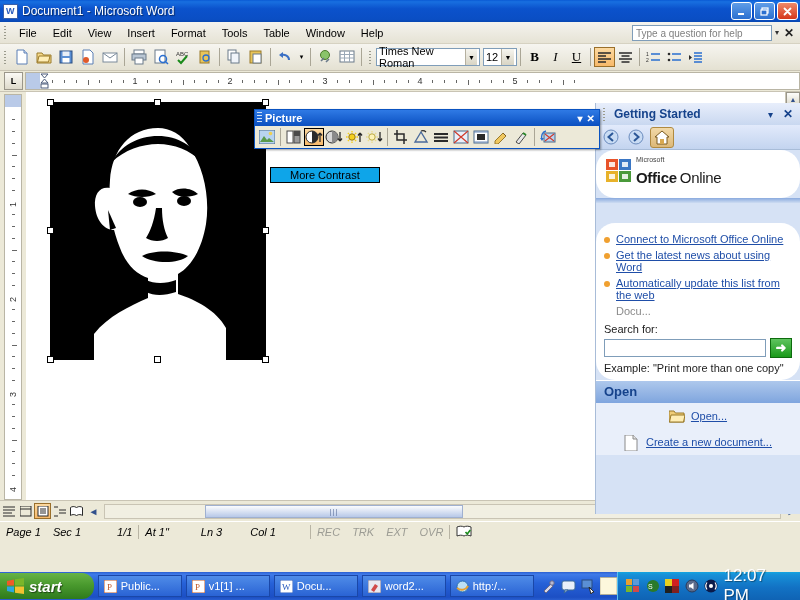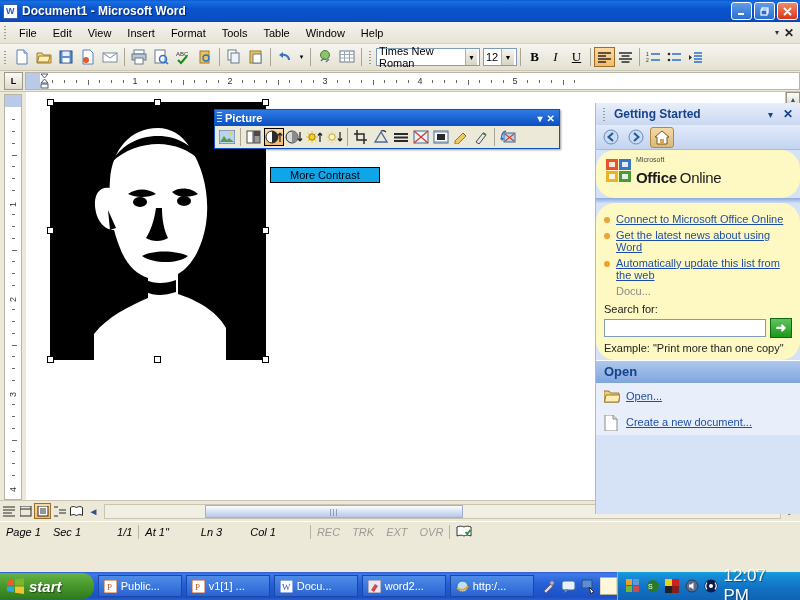--- a/index.html
+++ b/index.html
@@ -13,21 +13,21 @@
   
   .titlebar{
     height:22px;
     background:linear-gradient(180deg,#0a5ad4 0%,#186fe0 8%,#0b52cc 40%,#0a4ec4 88%,#0847b0 100%);
     display:flex;align-items:center;padding:0 2px 0 3px;
   }
   .titlebar .ticon{width:15px;height:15px;background:#fff;border:1px solid #3a5fa8;
     position:relative;margin-right:4px;box-sizing:border-box;}
   .titlebar .ticon:after{content:"W";position:absolute;left:2px;top:0px;font-size:9px;
     font-weight:bold;color:#2a5bbd;line-height:13px;}
-  .titlebar .ttext{color:#fff;font-weight:bold;font-size:12px;
+  .titlebar .ttext{color:#fff;font-weight:normal;font-size:12px;
     text-shadow:1px 1px 1px rgba(0,0,0,.5);flex:1;white-space:nowrap;}
   .wbtns{display:flex;gap:2px;}
   .wbtn{width:21px;height:18px;border:1px solid #fff;border-radius:3px;
     display:flex;align-items:center;justify-content:center;
     color:#fff;font-size:10px;font-weight:bold;box-sizing:border-box;}
   .wbtn.min{background:linear-gradient(180deg,#5f9de8,#2a6fd0);}
   .wbtn.max{background:linear-gradient(180deg,#5f9de8,#2a6fd0);}
   .wbtn.cls{background:linear-gradient(180deg,#f08a6a,#d5371a);}
 
   
@@ -86,21 +86,21 @@
     box-sizing:border-box;}
   .vscroll{position:absolute;right:0;top:0;width:14px;bottom:0;background:#f1efe2;
     border-left:1px solid #c9c4b4;}
   .sbtn{width:14px;height:14px;background:linear-gradient(180deg,#fdfdfb,#dedacb);
     border:1px solid #9a968a;box-sizing:border-box;display:flex;align-items:center;
     justify-content:center;font-size:7px;color:#31508c;}
   .thumb{position:absolute;left:0;width:14px;background:linear-gradient(90deg,#fbfcfe,#b7c8e8);
     border:1px solid #9fb0d0;box-sizing:border-box;}
 
   
-  .pictb{position:absolute;border:1px solid #0a53c1;background:#ece9d8;box-shadow:1px 1px 2px rgba(0,0,0,.4);}
+  .pictb{position:absolute;border:1px solid #0a53c1;background:#ece9d8;box-shadow:1px 1px 2px rgba(0,0,0,.4);margin-left:40px;}
   .pictb-title{height:16px;background:linear-gradient(180deg,#2f7ae5,#0a4fc0);
     display:flex;align-items:center;padding:0 2px;}
   .pictb-title .g{width:5px;height:12px;
     background:repeating-linear-gradient(180deg,#cfe0f7 0 1px,transparent 1px 3px);margin-right:3px;}
   .pictb-title .t{color:#fff;font-weight:bold;font-size:11px;flex:1;}
   .pictb-title .c{color:#fff;font-size:10px;padding:0 2px;font-weight:bold;}
   .pictb-body{display:flex;align-items:center;height:20px;padding:1px 2px;}
   .ptb{width:20px;height:18px;display:flex;align-items:center;justify-content:center;
     border:1px solid transparent;box-sizing:border-box;}
   .ptb.on{background:linear-gradient(180deg,#fcd9a0,#f7b96a);border:1px solid #000;}
@@ -110,41 +110,41 @@
   
   .taskpane{position:absolute;right:0;top:103px;width:204px;bottom:58px;
     background:#d6e2f5;border-left:1px solid #a8bcd8;}
   .tp-head{height:22px;display:flex;align-items:center;padding:0 3px;
     background:linear-gradient(180deg,#e8eefb,#c9d8f0);}
   .tp-head .t{font-weight:bold;font-size:12px;color:#15428b;flex:1;padding-left:4px;}
   .tp-nav{height:24px;background:linear-gradient(180deg,#e2eafb,#c3d4ef);
     display:flex;align-items:center;gap:3px;padding:0 4px;border-bottom:1px solid #a8bcd8;}
   .navb{width:22px;height:19px;border-radius:3px;display:flex;align-items:center;
     justify-content:center;font-size:12px;color:#2b5797;}
-  .tp-body{background:#fef9c3;padding:6px 8px;border-radius:19px;}
+  .tp-body{background:#ffffff;padding:6px 8px;border-radius:19px;}
   .oo-logo{display:flex;align-items:center;gap:4px;padding:2px 0 6px 2px;}
   .oo-sq{width:26px;height:24px;position:relative;}
   .oo-txt{font-weight:bold;font-size:15px;color:#1a1a1a;letter-spacing:-.3px;}
   .oo-sup{font-size:7px;color:#444;vertical-align:super;}
   .tp-sepbar{height:5px;background:linear-gradient(180deg,#8aaade,#cddcf2);}
   .link{color:#1f4ea8;text-decoration:underline;cursor:pointer;}
   .bullet-row{display:flex;gap:6px;margin:4px 0;align-items:flex-start;}
   .bdot{width:6px;height:6px;border-radius:50%;background:#f0a030;margin-top:4px;flex:none;}
   .more{color:#8a8a8a;padding-left:12px;margin:3px 0;}
   .srch-label{margin:6px 0 3px 0;color:#222;}
   .srch-row{display:flex;gap:4px;align-items:center;}
   .srch-input{flex:1;height:18px;border:1px solid #7f9db9;background:#fff;box-sizing:border-box;}
   .go{width:22px;height:20px;background:linear-gradient(180deg,#5fc45f,#199919);
     border:1px solid #0d6b0d;display:flex;align-items:center;justify-content:center;
     color:#fff;font-size:13px;font-weight:bold;box-sizing:border-box;}
   .example{margin-top:4px;font-size:11px;color:#222;}
   .openhdr{height:22px;background:linear-gradient(180deg,#aec8ec,#7fa5de);
     display:flex;align-items:center;padding-left:8px;font-weight:bold;font-size:13px;color:#15428b;
     border-top:1px solid #fff;}
-  .openitem{display:flex;align-items:center;gap:6px;padding:6px 8px;background:#e9effa;}
+  .openitem{display:flex;align-items:center;gap:6px;padding:6px 8px;background:#e9effa;justify-content:center;}
   .ficon{width:16px;height:14px;position:relative;flex:none;}
 
   
   .viewbar{height:20px;display:flex;align-items:center;background:#ece9d8;
     border-top:1px solid #c9c4b4;}
   .vbtn{width:17px;height:16px;display:flex;align-items:center;justify-content:center;
     font-size:10px;border:1px solid transparent;box-sizing:border-box;}
   .vbtn.on{background:linear-gradient(180deg,#fcd9a0,#f7b96a);border:1px solid #9a6f2a;}
   .hscroll{flex:1;height:15px;background:#f1efe2;border:1px solid #c9c4b4;
     margin:0 2px;position:relative;box-sizing:border-box;}
@@ -212,20 +212,21 @@
     <div class="menu-item">File</div>
     <div class="menu-item">Edit</div>
     <div class="menu-item">View</div>
     <div class="menu-item">Insert</div>
     <div class="menu-item">Format</div>
     <div class="menu-item">Tools</div>
     <div class="menu-item">Table</div>
     <div class="menu-item">Window</div>
     <div class="menu-item">Help</div>
     <div class="helpbox">
+      <div class="helpinput">Type a question for help</div>
       <div class="hcaret">▾</div>
       <div class="hclose">✕</div>
     </div>
   </div>
 
   <div class="toolbar">
     <div class="grip"></div>
     <div class="tbtn">
       <svg width="16" height="16" viewBox="0 0 16 16">
           <path d="M3 1h7l3 3v11H3z" fill="#fff" stroke="#5b7fb5"></path>
@@ -622,21 +623,21 @@
         </div>
         <div>
           <span class="oo-sup">Microsoft</span><br>
           <span class="oo-txt">Office</span>
           <span class="oo-txt" style="font-weight:normal;">Online</span>
         </div>
       </div>
     </div>
     <div class="tp-sepbar"></div>
 
-    <div class="tp-body" style="">
+    <div class="tp-body" style="margin-top:20px;">
       <div class="bullet-row">
         <div class="bdot"></div>
         <div class="link">Connect to Microsoft Office Online</div>
       </div>
       <div class="bullet-row">
         <div class="bdot"></div>
         <div class="link">Get the latest news about using Word</div>
       </div>
       <div class="bullet-row">
         <div class="bdot"></div>

